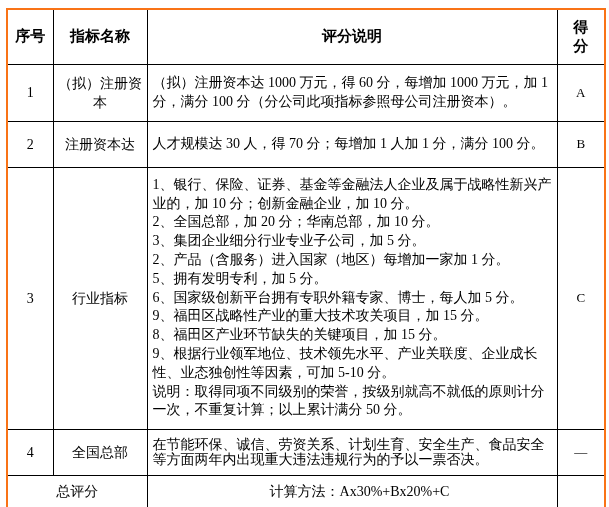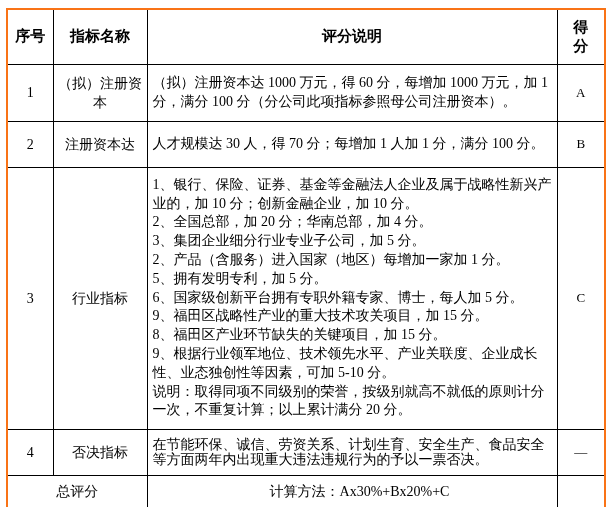--- a/index.html
+++ b/index.html
@@ -115,36 +115,36 @@
           <span class="desc-line">人才规模达 30 人，得 70 分；每增加 1 人加 1 分，满分 100 分。</span>
         </td>
         <td class="c-score">B</td>
       </tr>
 
       <tr class="row-3">
         <td class="c-center">3</td>
         <td class="c-center">行业指标</td>
         <td class="c-desc">
           <span class="desc-line">1、银行、保险、证券、基金等金融法人企业及属于战略性新兴产业的，加 10 分；创新金融企业，加 10 分。</span>
-          <span class="desc-line">2、全国总部，加 20 分；华南总部，加 4 分。</span>
+          <span class="desc-line">2、全国总部，加 20 分；华南总部，加 10 分。</span>
           <span class="desc-line">3、集团企业细分行业专业子公司，加 5 分。</span>
           <span class="desc-line">2、产品（含服务）进入国家（地区）每增加一家加 1 分。</span>
           <span class="desc-line">5、拥有发明专利，加 5 分。</span>
           <span class="desc-line">6、国家级创新平台拥有专职外籍专家、博士，每人加 5 分。</span>
           <span class="desc-line">9、福田区战略性产业的重大技术攻关项目，加 15 分。</span>
           <span class="desc-line">8、福田区产业环节缺失的关键项目，加 15 分。</span>
           <span class="desc-line">9、根据行业领军地位、技术领先水平、产业关联度、企业成长性、业态独创性等因素，可加 5-10 分。</span>
-          <span class="desc-line">说明：取得同项不同级别的荣誉，按级别就高不就低的原则计分一次，不重复计算；以上累计满分 20 分。</span>
+          <span class="desc-line">说明：取得同项不同级别的荣誉，按级别就高不就低的原则计分一次，不重复计算；以上累计满分 50 分。</span>
         </td>
         <td class="c-score">C</td>
       </tr>
 
       <tr class="row-4">
         <td class="c-center">4</td>
-        <td class="c-center">否决指标</td>
+        <td class="c-center">全国总部</td>
         <td class="c-desc c-desc-tight">
           <span class="desc-line">在节能环保、诚信、劳资关系、计划生育、安全生产、食品安全等方面两年内出现重大违法违规行为的予以一票否决。</span>
         </td>
         <td class="c-score">—</td>
       </tr>
 
       <tr class="row-footer">
         <td class="c-center" colspan="2">总评分</td>
         <td class="c-formula">计算方法：Ax30%+Bx20%+C</td>
         <td class="c-score"></td>

